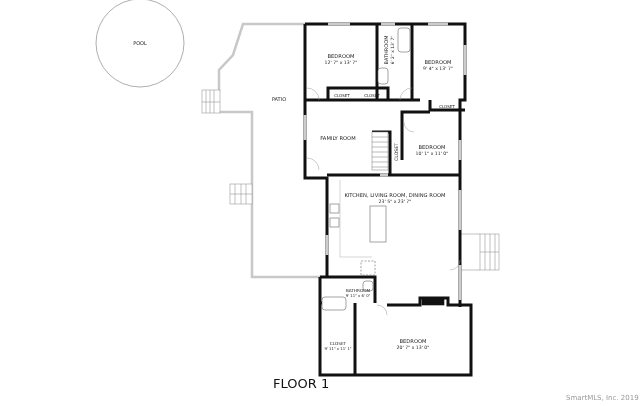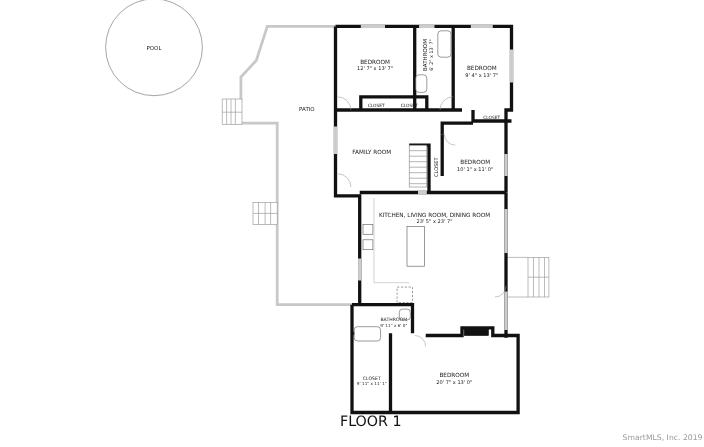--- a/index.html
+++ b/index.html
@@ -1,19 +1,19 @@
 <!DOCTYPE html>
 <html><head>
 <meta charset="utf-8">
 <style>
   html, body { margin:0; padding:0; background:#ffffff; }
   body { width:640px; height:406px; position:relative; overflow:hidden; font-family:"DejaVu Sans", sans-serif; }
   svg { position:absolute; left:0; top:0; }
   .lbl { font-family:"DejaVu Sans", sans-serif; fill:#222; }
-  .floor-title { position:absolute; left:273px; top:376px; font-family:"DejaVu Sans", sans-serif; font-size:13px; color:#111;margin-left:36px; }
+  .floor-title { position:absolute; left:273px; top:376px; font-family:"DejaVu Sans", sans-serif; font-size:13px; color:#111; }
   .credit { position:absolute; left:566px; top:394px; font-family:"DejaVu Sans", sans-serif; font-size:7px; color:#999; white-space:nowrap; }
 </style>
 </head>
 <body>
 
 <svg width="640" height="406" viewBox="0 0 640 406" xmlns="http://www.w3.org/2000/svg">
 
   <g>
     <circle cx="140" cy="43" r="44" fill="none" stroke="#999" stroke-width="0.8"></circle>
     <text class="lbl" x="140" y="45" font-size="5" text-anchor="middle">POOL</text>

